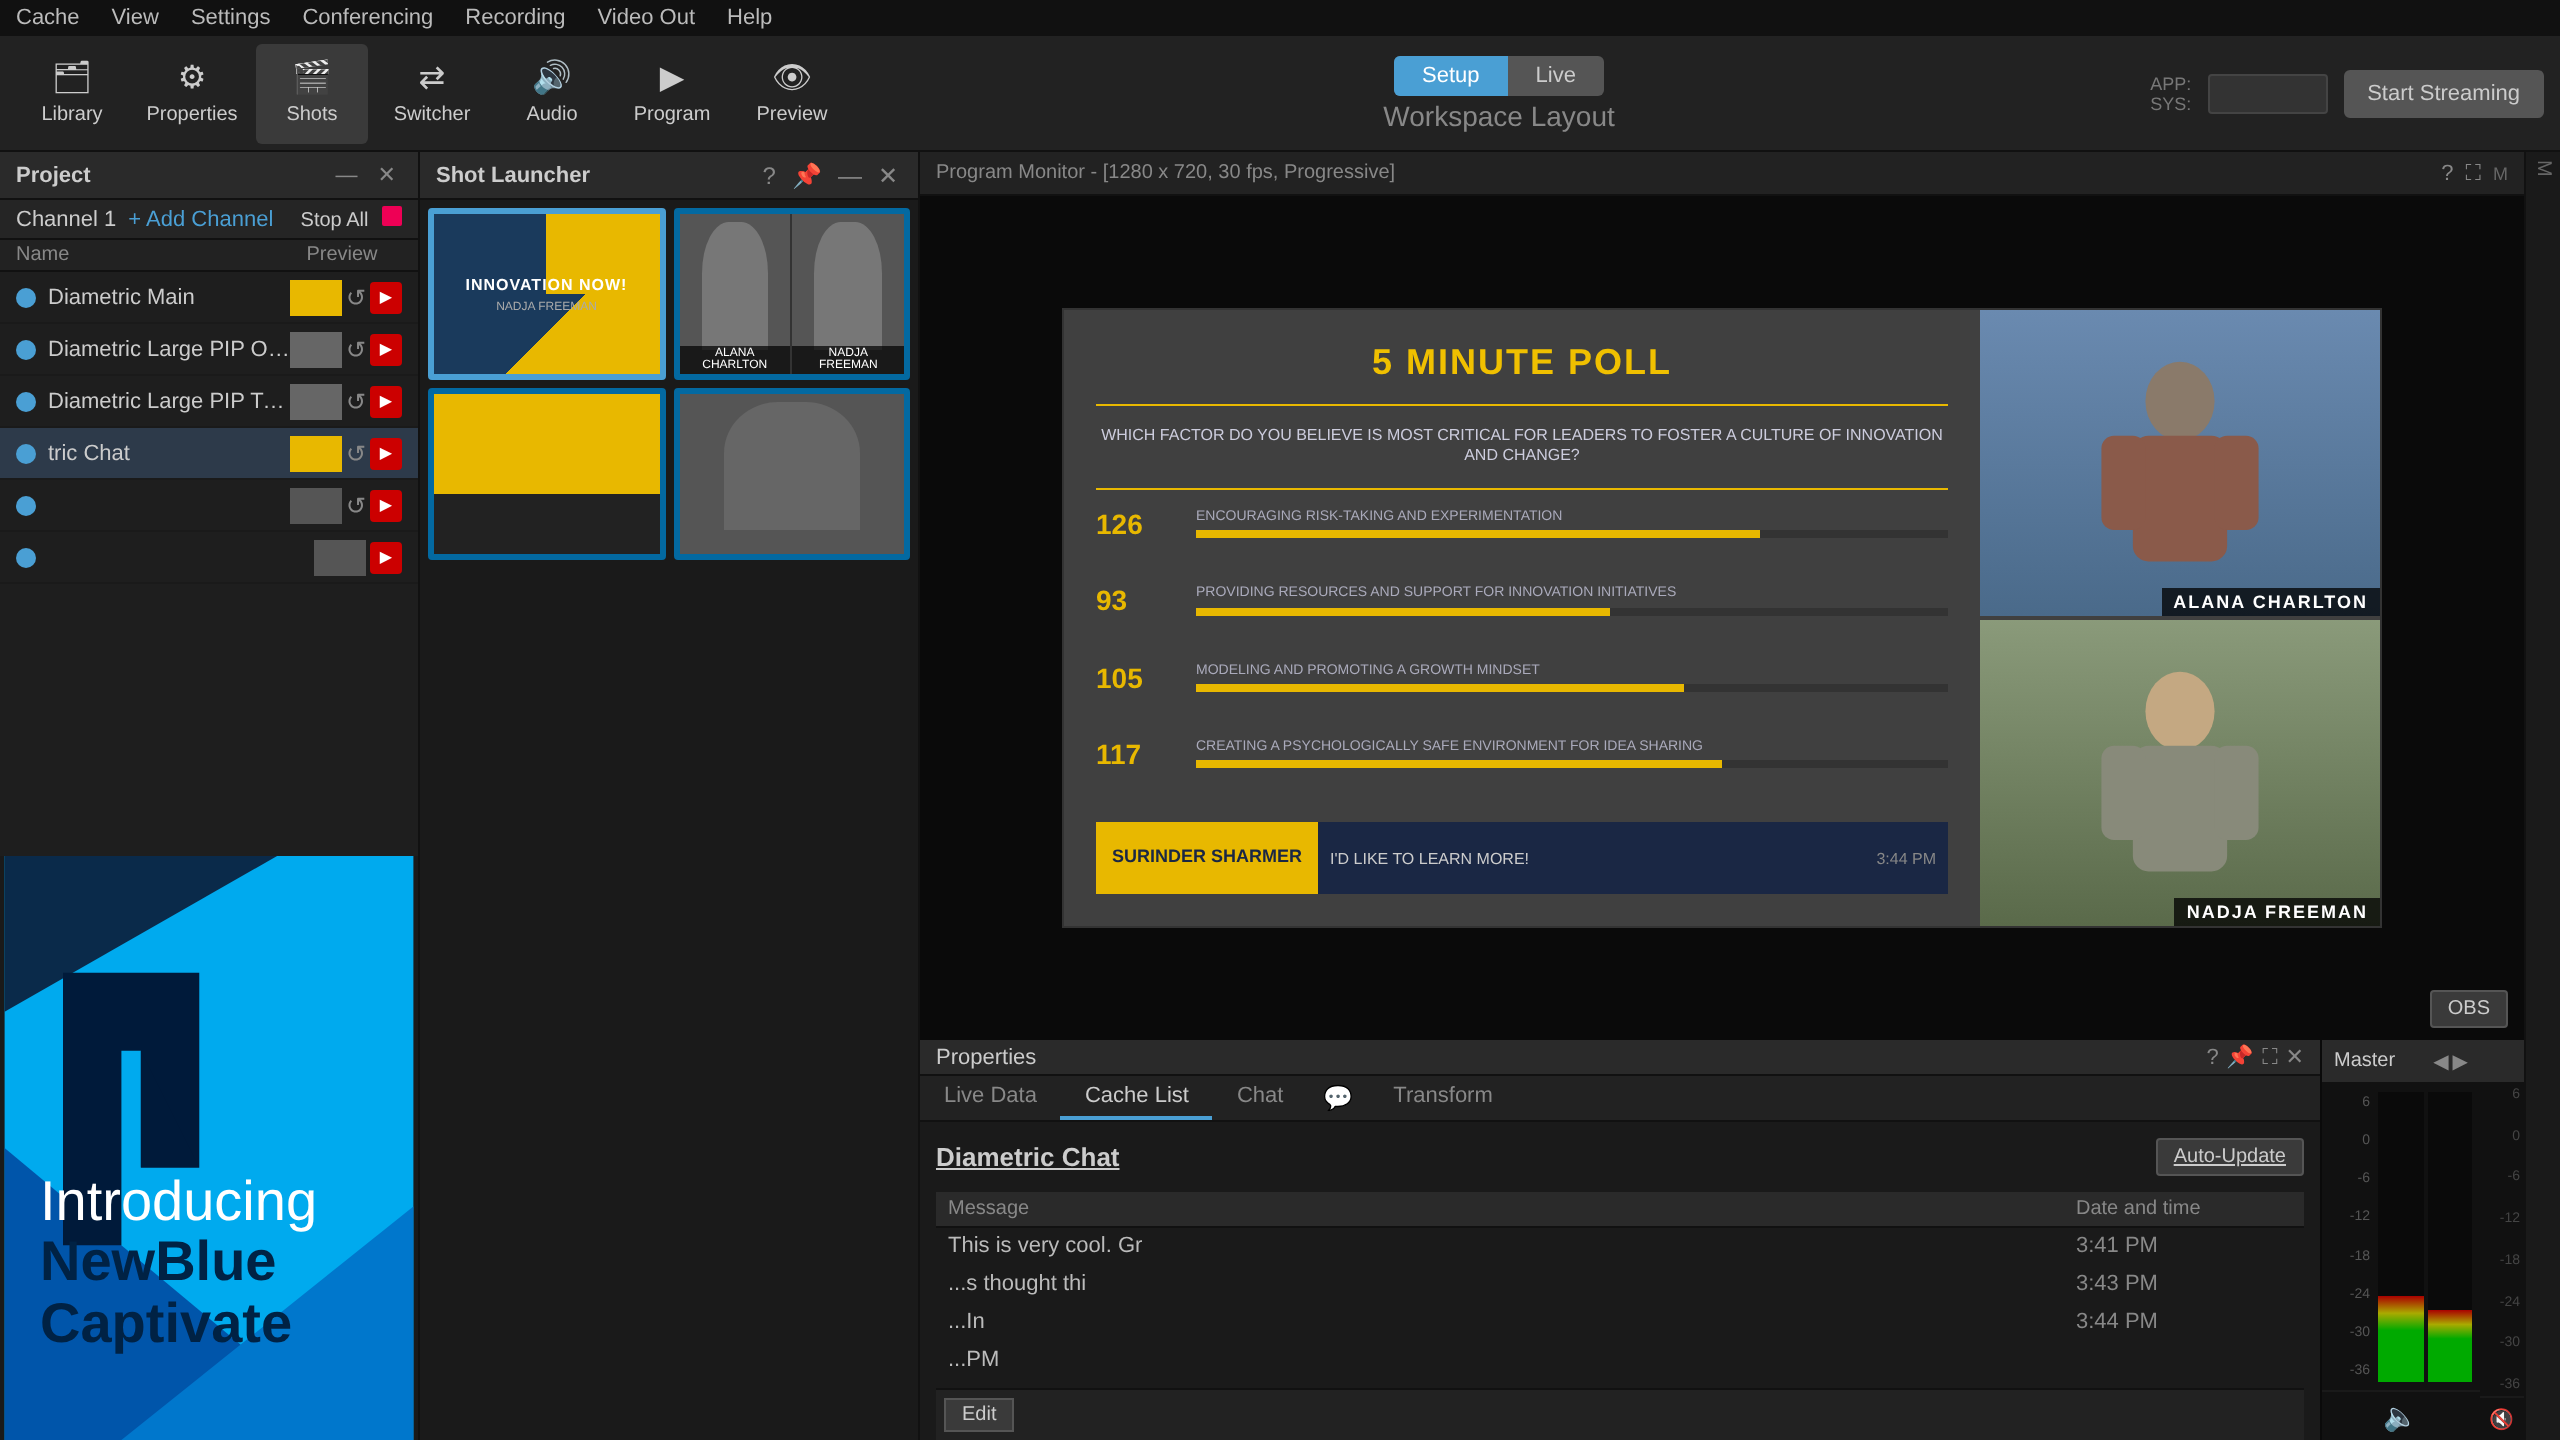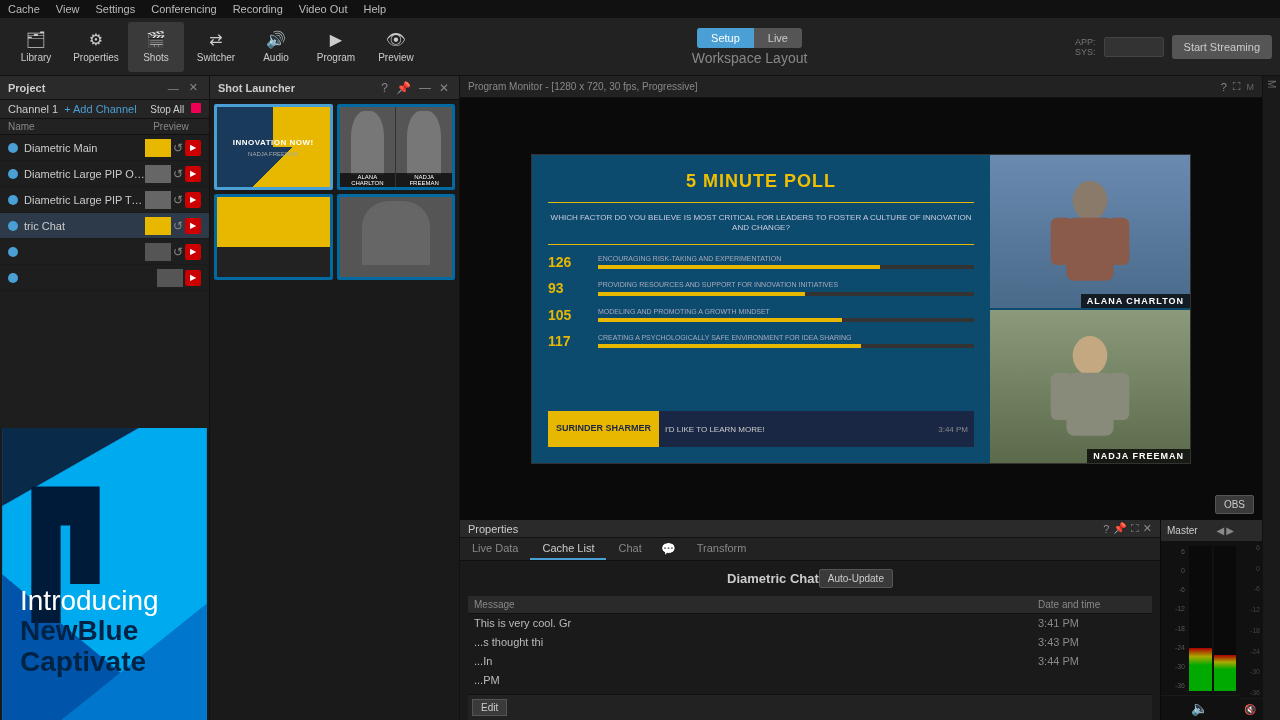--- a/index.html
+++ b/index.html
@@ -390,21 +390,21 @@
       justify-content: center;
       background: #0a0a0a;
       position: relative;
       overflow: hidden;
     }
 
     
     .poll-display {
       width: 660px;
       height: 310px;
-      background: #0c4a6e;
+      background: #404040;
       display: flex;
       position: relative;
       border: 1px solid #333;
     }
     .poll-left {
       flex: 1;
       padding: 16px;
       display: flex;
       flex-direction: column;
       gap: 8px;
@@ -424,21 +424,21 @@
     }
     .poll-divider {
       height: 1px;
       background: #e8b800;
       margin: 2px 0;
     }
     .poll-item {
       display: flex;
       align-items: flex-start;
       gap: 20px;
-      margin-bottom: 4px;
+      margin-bottom: 16px;
     }
     .poll-num {
       color: #e8b800;
       font-size: 14px;
       font-weight: bold;
       min-width: 30px;
       line-height: 1;
     }
     .poll-item-right { flex: 1; }
     .poll-bar-bg {
@@ -576,22 +576,23 @@
     .props-content {
       flex: 1;
       padding: 4px 8px;
       display: flex;
       flex-direction: column;
       gap: 4px;
     }
     .props-chat-title {
       display: flex;
       align-items: center;
-      justify-content: center;
+      justify-content: space-between;
       padding: 4px 0;
+      text-decoration: underline;
     }
     .props-chat-name { font-size: 13px; color: #ccc; font-weight: bold; }
     .auto-update-btn {
       background: #3a3a3a;
       border: 1px solid #555;
       color: #ccc;
       font-size: 10px;
       padding: 3px 8px;
       cursor: pointer;
       border-radius: 2px;

